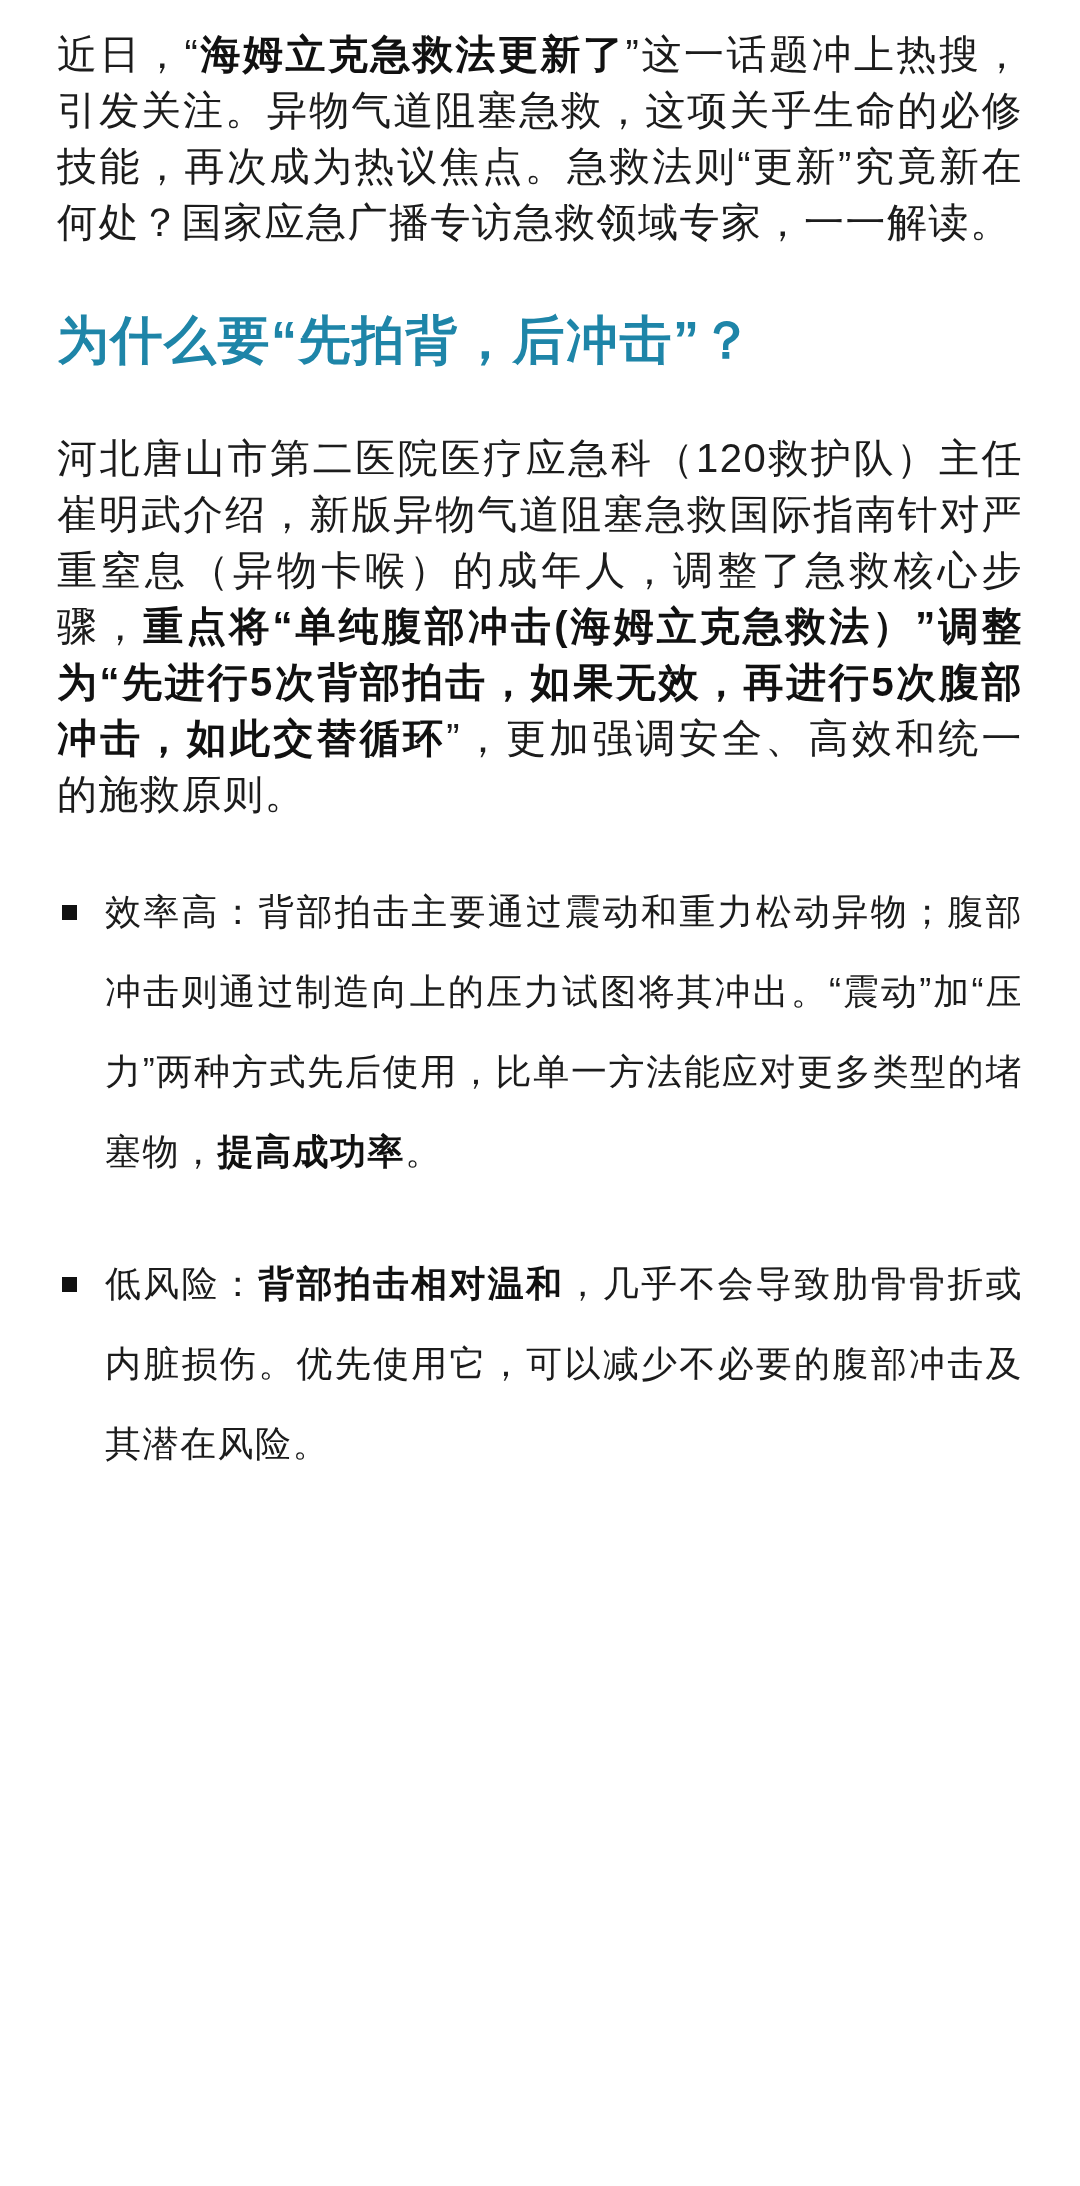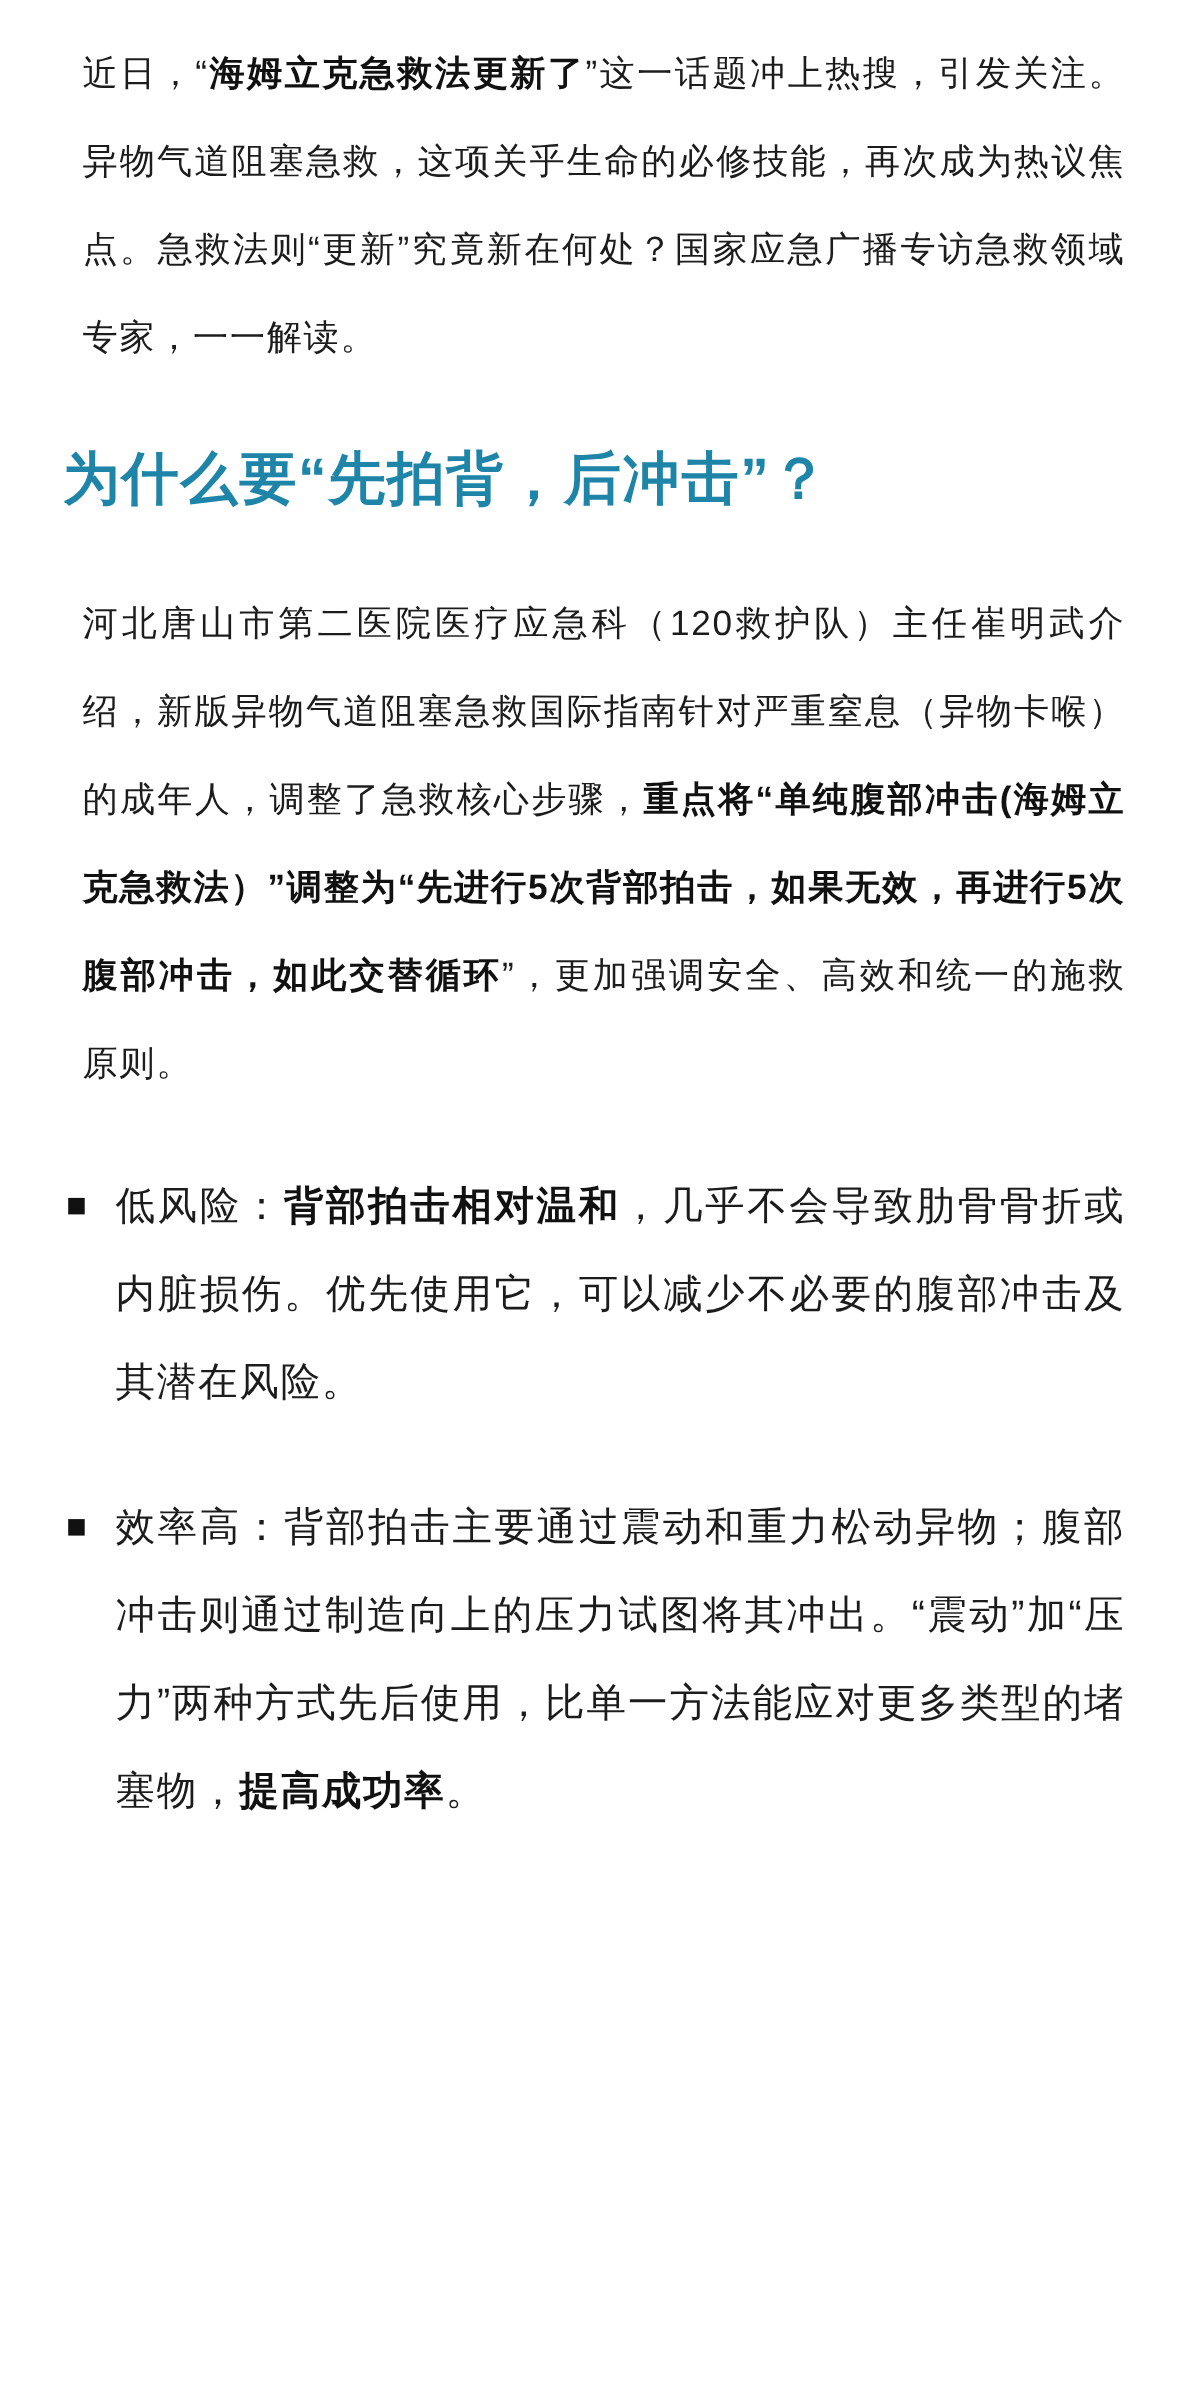--- a/index.html
+++ b/index.html
@@ -15,25 +15,25 @@
     font-family:"Liberation Sans","DejaVu Sans",sans-serif;
     width:1080px;
   }
   .article{
     box-sizing:border-box;
     width:1080px;
     min-height:2186px;
     padding:26px 57px 46px 57px;
   }
   .para{
-    font-size:32px;
-    line-height:80px;
+    font-size:40px;
+    line-height:56px;
     letter-spacing:1.5px;
     text-align:justify;
-    margin:0 0 50px 18px;
+    margin:0 0 50px 0;
   }
   .para .b,.bullet-text .b{
     font-weight:bold;
     color:#111;
   }
   .section-heading{
     font-size:52px;
     line-height:80px;
     font-weight:bold;
     color:var(--accent);
@@ -73,21 +73,21 @@
 
   <p class="para"><span>近日，“</span><span class="b">海姆立克急救法更新了</span><span>”这一话题冲上热搜，引发关注。异物气道阻塞急救，这项关乎生命的必修技能，再次成为热议焦点。急救法则“更新”究竟新在何处？国家应急广播专访急救领域专家，一一解读。</span></p>
 
   <h2 class="section-heading">为什么要“先拍背，后冲击”？</h2>
 
   <p class="para"><span>河北唐山市第二医院医疗应急科（120救护队）主任崔明武介绍，新版异物气道阻塞急救国际指南针对严重窒息（异物卡喉）的成年人，调整了急救核心步骤，</span><span class="b">重点将“单纯腹部冲击(海姆立克急救法）”调整为“先进行5次背部拍击，如果无效，再进行5次腹部冲击，如此交替循环</span><span>”，更加强调安全、高效和统一的施救原则。</span></p>
 
   <ul class="bullets">
     <li>
       <span class="bullet-square"></span>
-      <span class="bullet-text"><span>低风险：</span><span class="b">背部拍击相对温和</span><span>，几乎不会导致肋骨骨折或内脏损伤。优先使用它，可以减少不必要的腹部冲击及其潜在风险。</span></span>
+      <span class="bullet-text"><span>效率高：背部拍击主要通过震动和重力松动异物；腹部冲击则通过制造向上的压力试图将其冲出。“震动”加“压力”两种方式先后使用，比单一方法能应对更多类型的堵塞物，</span><span class="b">提高成功率</span><span>。</span></span>
     </li>
     <li>
       <span class="bullet-square"></span>
-      <span class="bullet-text"><span>效率高：背部拍击主要通过震动和重力松动异物；腹部冲击则通过制造向上的压力试图将其冲出。“震动”加“压力”两种方式先后使用，比单一方法能应对更多类型的堵塞物，</span><span class="b">提高成功率</span><span>。</span></span>
+      <span class="bullet-text"><span>低风险：</span><span class="b">背部拍击相对温和</span><span>，几乎不会导致肋骨骨折或内脏损伤。优先使用它，可以减少不必要的腹部冲击及其潜在风险。</span></span>
     </li>
   </ul>
 
 </main>
 
 </body></html>

